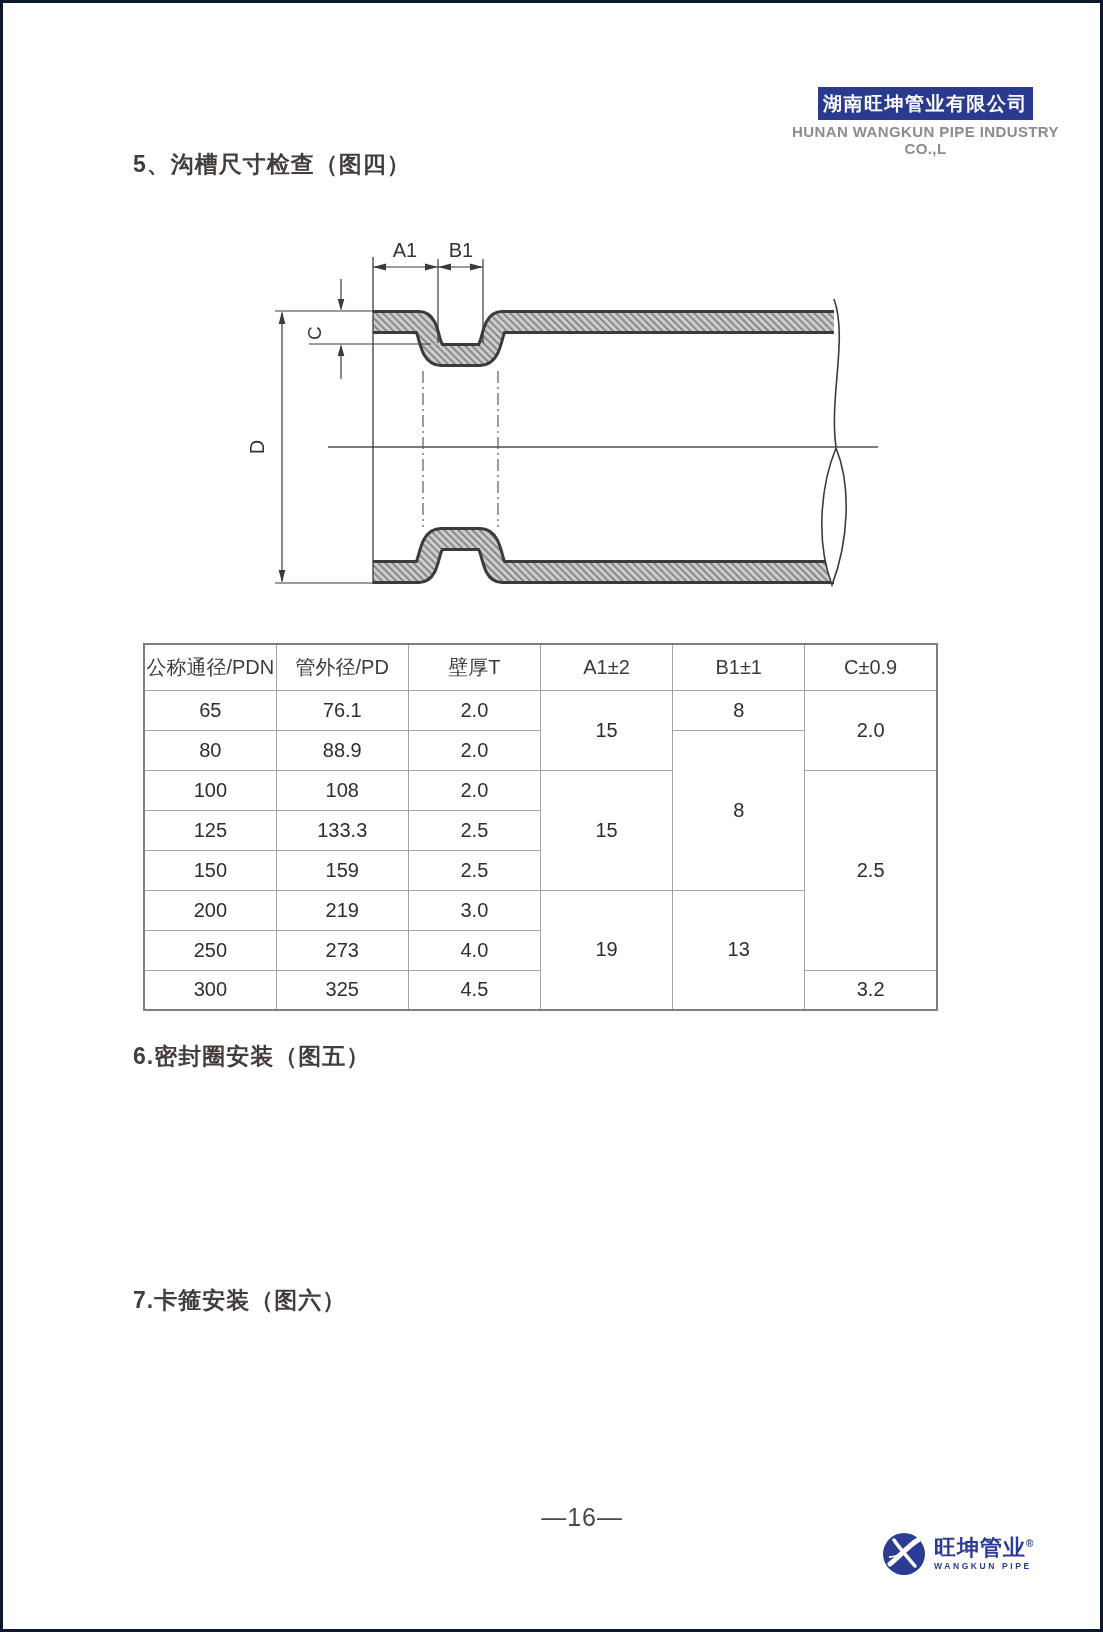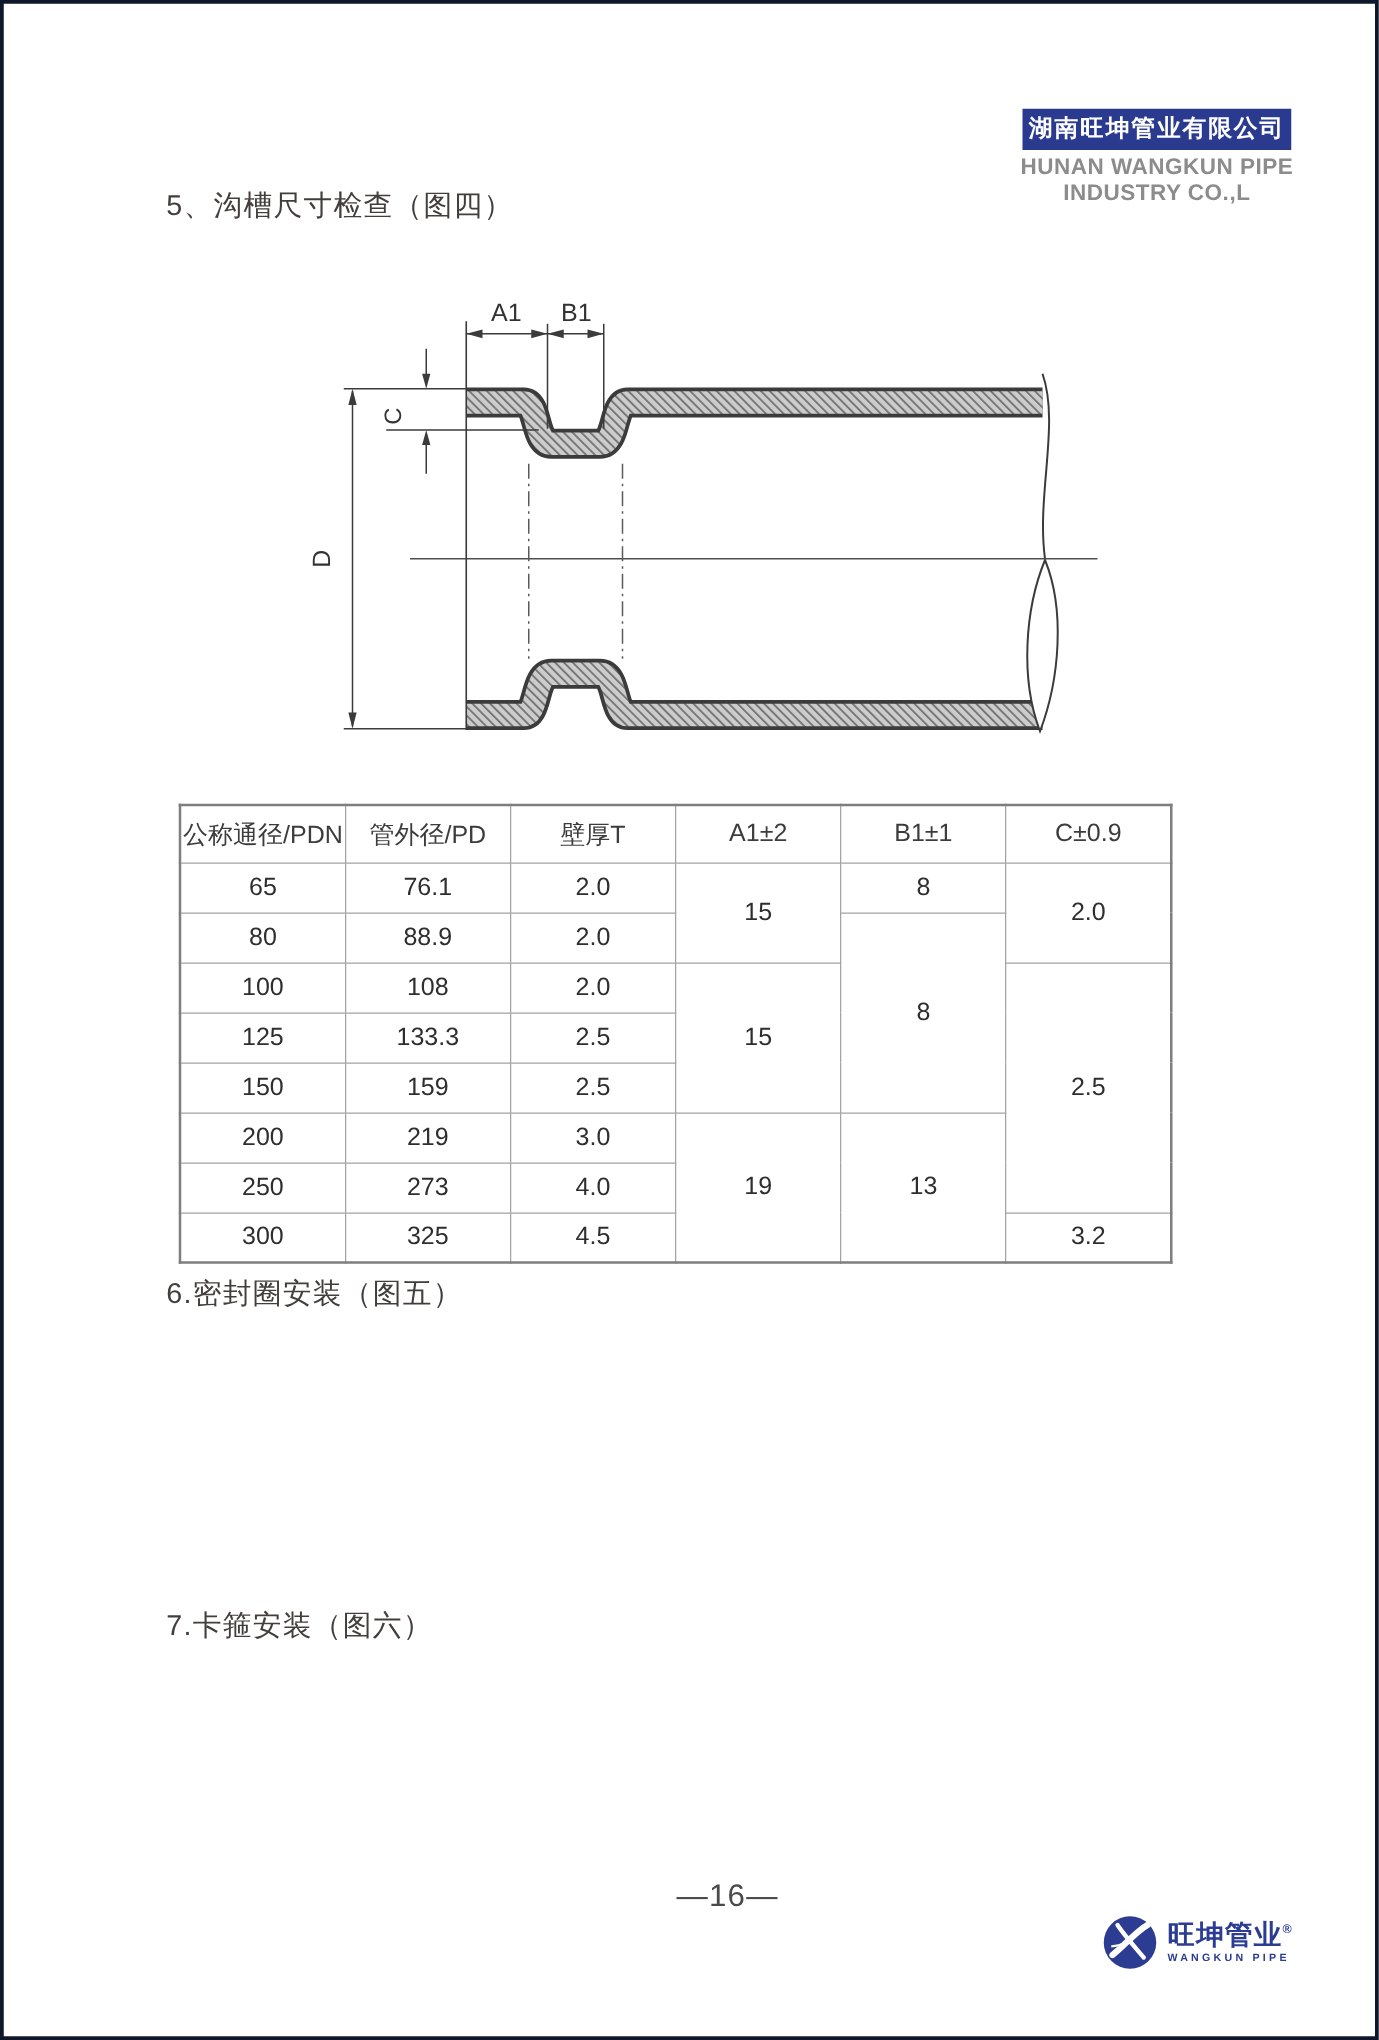--- a/index.html
+++ b/index.html
@@ -2,25 +2,25 @@
 <html><head>
 <meta charset="utf-8">
 <style>
   * { margin:0; padding:0; box-sizing:border-box; }
   html,body { width:1103px; height:1632px; background:#fff; font-family:"Liberation Sans", sans-serif; }
   .page { position:absolute; left:0; top:0; width:1103px; height:1632px; background:#ffffff; border:3px solid #0f172a; overflow:hidden; }
 
   
   .hdr-box { position:absolute; left:815px; top:84px; width:215px; height:33px; background:#2a3a8e; color:#fff;
              font-size:19px; font-weight:bold; letter-spacing:1.5px; text-align:center; line-height:33px; }
-  .hdr-en  { position:absolute; left:785px; top:120px; width:275px; text-align:center; font-size:18px;
+  .hdr-en  { position:absolute; left:785px; top:120px; width:275px; text-align:center; font-size:15px;
              color:#8c8c8c; letter-spacing:0.4px; font-weight:bold; }
 
   
-  .sec-title { position:absolute; left:130px; font-size:23px; font-weight:400; color:#433e3b; letter-spacing:1px; }
+  .sec-title { position:absolute; left:130px; font-size:23px; font-weight:700; color:#433e3b; letter-spacing:1px; }
   .para { position:absolute; left:85px; width:895px; font-size:23px; line-height:55px; color:#403b38;
           text-align:justify; text-indent:2em; letter-spacing:0.5px; }
 
   
   .diagram { position:absolute; left:230px; top:218px; width:650px; height:390px; }
 
   
   .tbl-wrap { position:absolute; left:140px; top:640px; width:795px; }
   .tbl-title { height:48px; line-height:48px; background:#1d5ec6; color:#fff; text-align:center;
                font-size:24px; font-weight:bold; letter-spacing:2px; }
@@ -172,21 +172,21 @@
       <tr>
         <td>300</td>
         <td>325</td>
         <td>4.5</td>
         <td>3.2</td>
       </tr>
     </tbody>
       </table>
   </div>
 
-  <div class="sec-title" style="top:1016px;">6.密封圈安装（图五）</div>
+  <div class="sec-title" style="top:1038px;">6.密封圈安装（图五）</div>
 
   <div class="sec-title" style="top:1282px;">7.卡箍安装（图六）</div>
 
   <div class="pageno">—16—</div>
 
   <div class="logo">
     <svg width="46" height="46" viewBox="0 0 46 46">
       <circle cx="23" cy="23" r="21" fill="#2b3c92"></circle>
       <path d="M9,33 C17,27 28,14 37,9" stroke="#ffffff" stroke-width="5" fill="none" stroke-linecap="round"></path>
       <path d="M13,9 C19,18 29,29 34,35" stroke="#ffffff" stroke-width="3.5" fill="none" stroke-linecap="round"></path>

